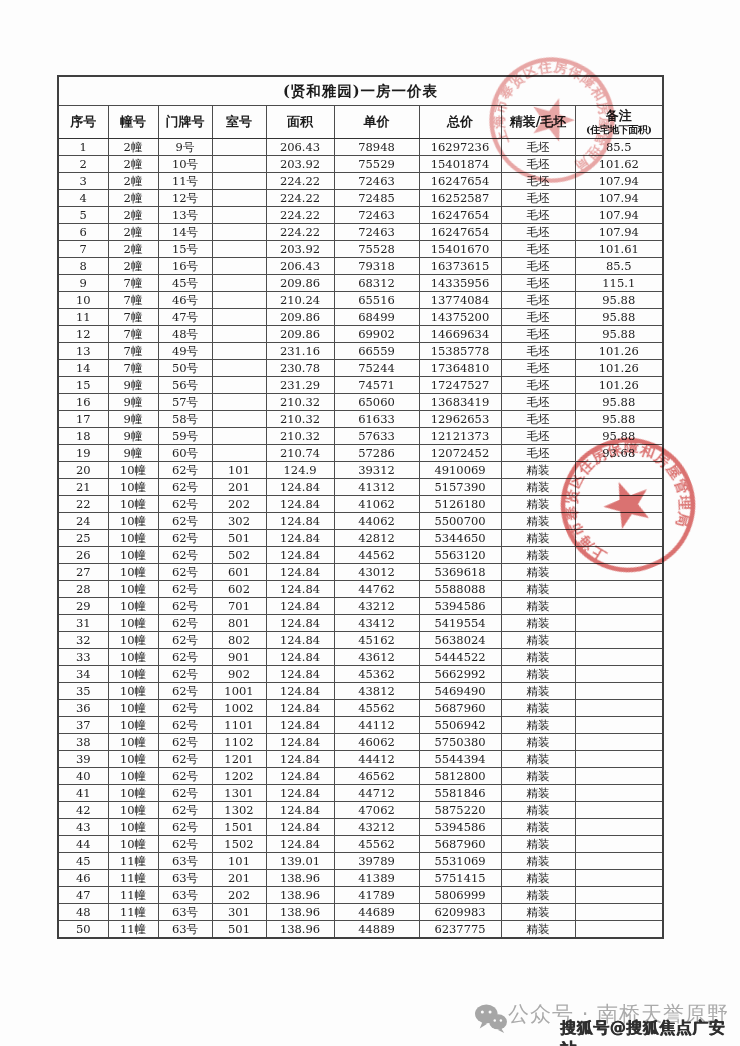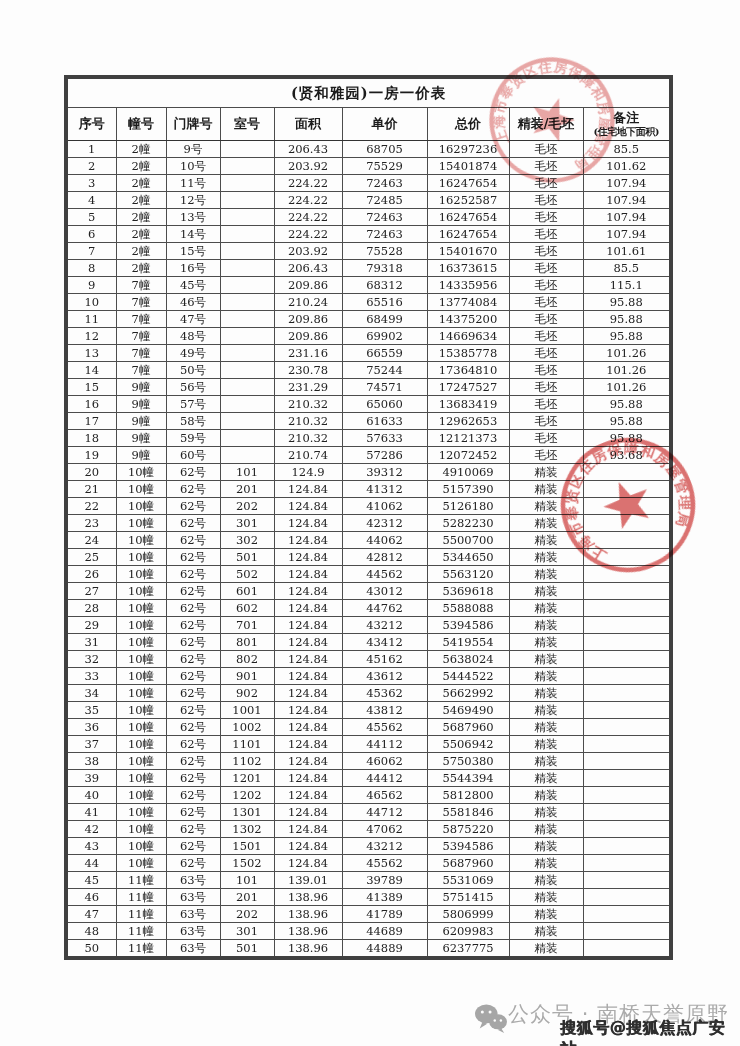--- a/index.html
+++ b/index.html
@@ -2,23 +2,23 @@
 <html><head>
 <meta charset="utf-8">
 <style>
   html,body{margin:0;padding:0;background:#e9e9e9;}
   .page{
     position:relative;width:740px;height:1046px;background:#fdfdfd;
     margin:0 auto;overflow:hidden;
     font-family:"DejaVu Serif","Liberation Serif",serif;color:#1c1c1c;
   }
   .price-table{
-    position:absolute;left:64px;top:75px;width:605px;
+    position:absolute;left:57px;top:75px;width:605px;
     border-collapse:collapse;table-layout:fixed;
-    border:4px solid #404040;
+    border:2px solid #404040;
   }
   .price-table th,.price-table td{
     border:1px solid #4c4c4c;text-align:center;vertical-align:middle;
     padding:0;overflow:hidden;white-space:nowrap;
   }
   .title-cell{height:28px;font-size:14.5px;font-weight:bold;letter-spacing:1px;border-bottom:1.6px solid #333;}
   .header-row th{height:32px;font-size:13px;font-weight:bold;line-height:1.1;border-bottom:1.6px solid #333;margin-left:20px;}
   .hdr-sub{font-size:10px;font-weight:bold;letter-spacing:-0.5px;}
   .price-table tbody td{height:16px;font-size:11.5px;line-height:16px;color:#222;}
   .stamp{position:absolute;mix-blend-mode:multiply;filter:blur(0.35px);pointer-events:none;}
@@ -71,21 +71,21 @@
           </th>
         </tr>
     </thead>
     <tbody id="table-body">
         <tr>
           <td>1</td>
           <td>2幢</td>
           <td>9号</td>
           <td></td>
           <td>206.43</td>
-          <td>68705</td>
+          <td>78948</td>
           <td>16297236</td>
           <td>毛坯</td>
           <td>85.5</td>
         </tr>
         <tr>
           <td>2</td>
           <td>2幢</td>
           <td>10号</td>
           <td></td>
           <td>203.92</td>
@@ -304,31 +304,20 @@
           <td></td>
         </tr>
         <tr>
           <td>22</td>
           <td>10幢</td>
           <td>62号</td>
           <td>202</td>
           <td>124.84</td>
           <td>41062</td>
           <td>5126180</td>
-          <td>精装</td>
-          <td></td>
-        </tr>
-        <tr>
-          <td>23</td>
-          <td>10幢</td>
-          <td>62号</td>
-          <td>301</td>
-          <td>124.84</td>
-          <td>42312</td>
-          <td>5282230</td>
           <td>精装</td>
           <td></td>
         </tr>
         <tr>
           <td>24</td>
           <td>10幢</td>
           <td>62号</td>
           <td>302</td>
           <td>124.84</td>
           <td>44062</td>

